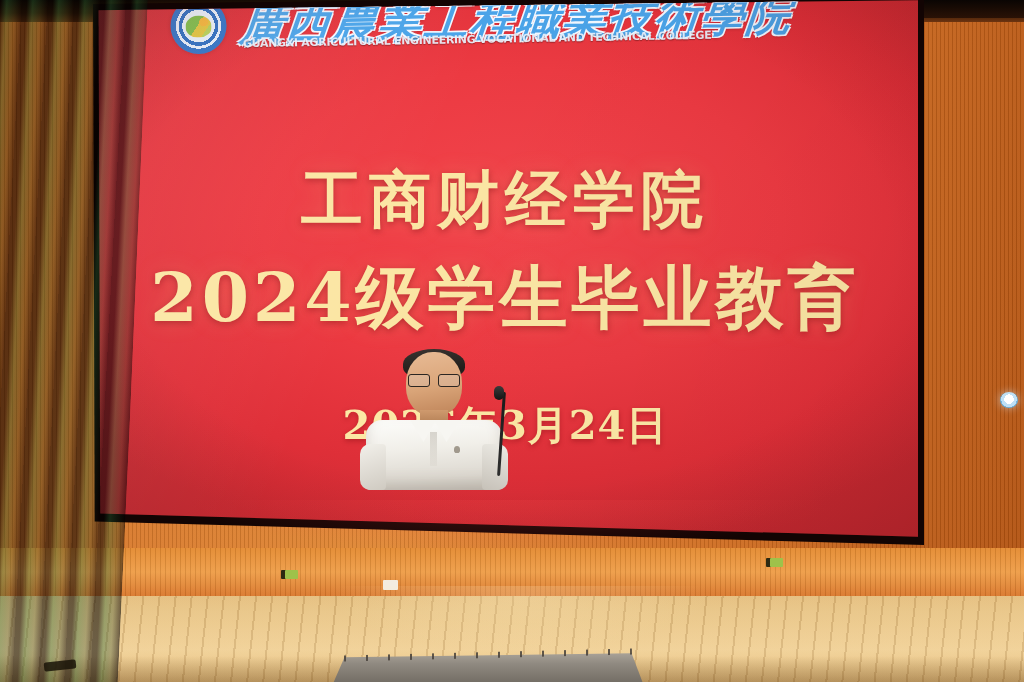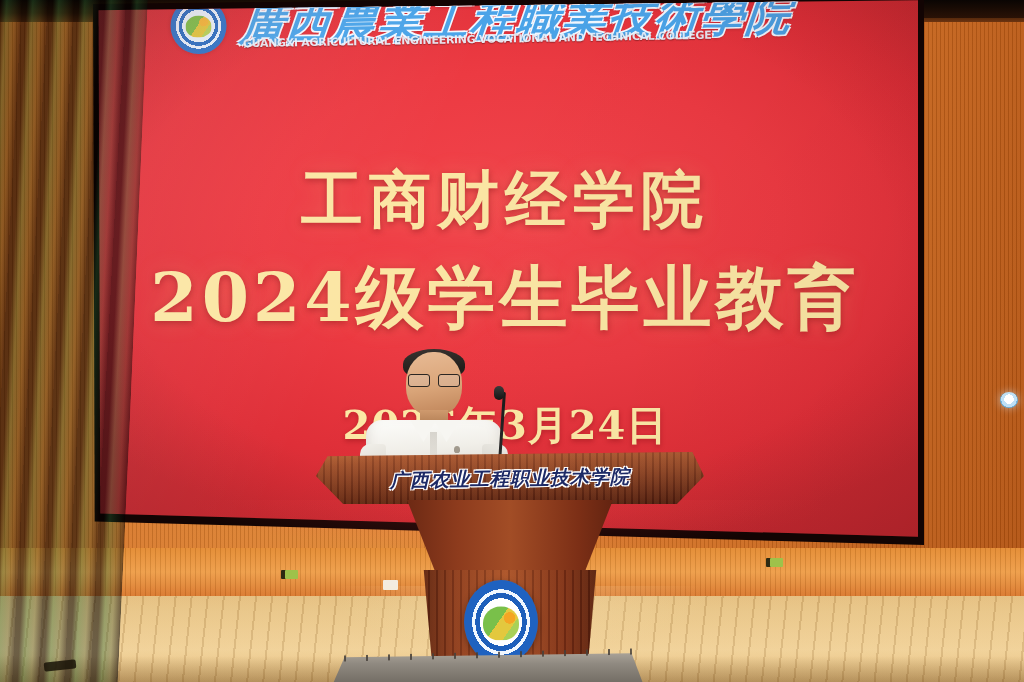--- a/index.html
+++ b/index.html
@@ -348,28 +348,20 @@
     <div class="p-collar-r"></div>
     <div class="p-placket"></div>
     <div class="p-logo"></div>
     <div class="p-arm-l"></div>
     <div class="p-arm-r"></div>
   </div>
 
   <div class="mic-stem"></div>
   <div class="mic-head"></div>
 
-  <div class="podium">
-    <div class="podium-top"></div>
-    <div class="podium-top-face"></div>
-    <div class="podium-label">广西农业工程职业技术学院</div>
-    <div class="podium-body"></div>
-    <div class="podium-base"></div>
-    <div class="podium-emblem"></div>
-  </div>
 
   <div class="front-monitor"></div>
   <div class="front-monitor-screws"></div>
 
   <div class="curtain">
     <div class="curtain-folds"></div>
   </div>
   <div class="curtain-foot"></div>
 
 </div>

